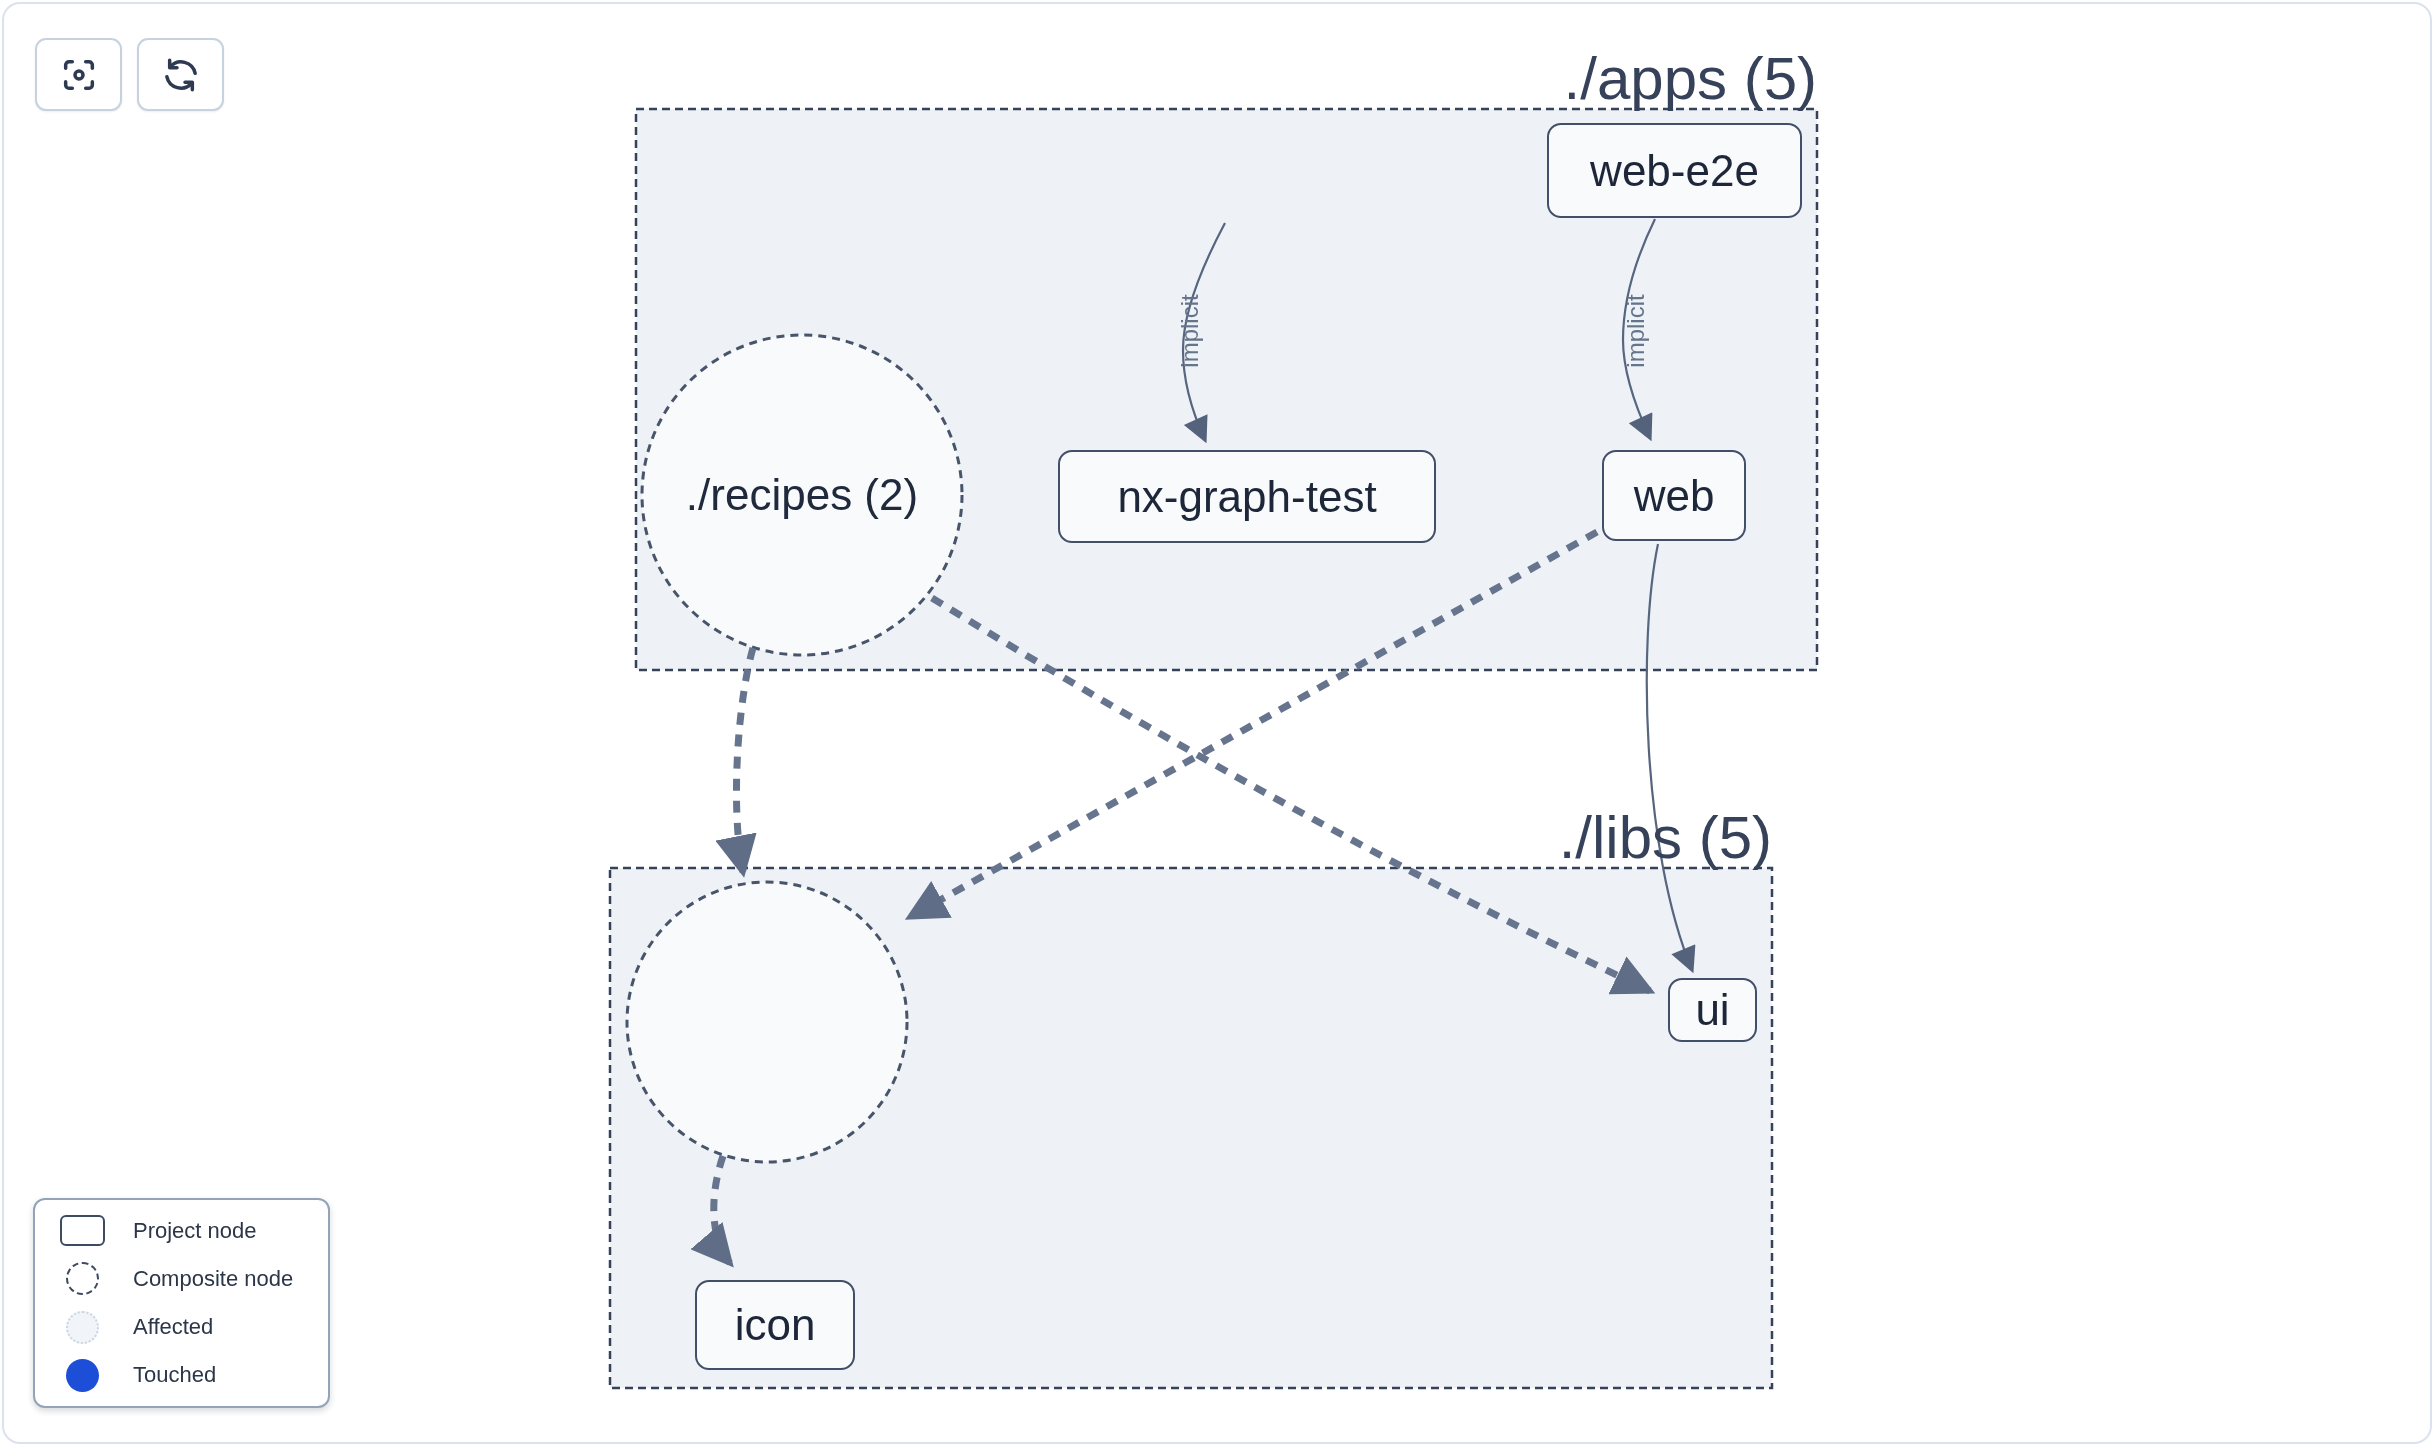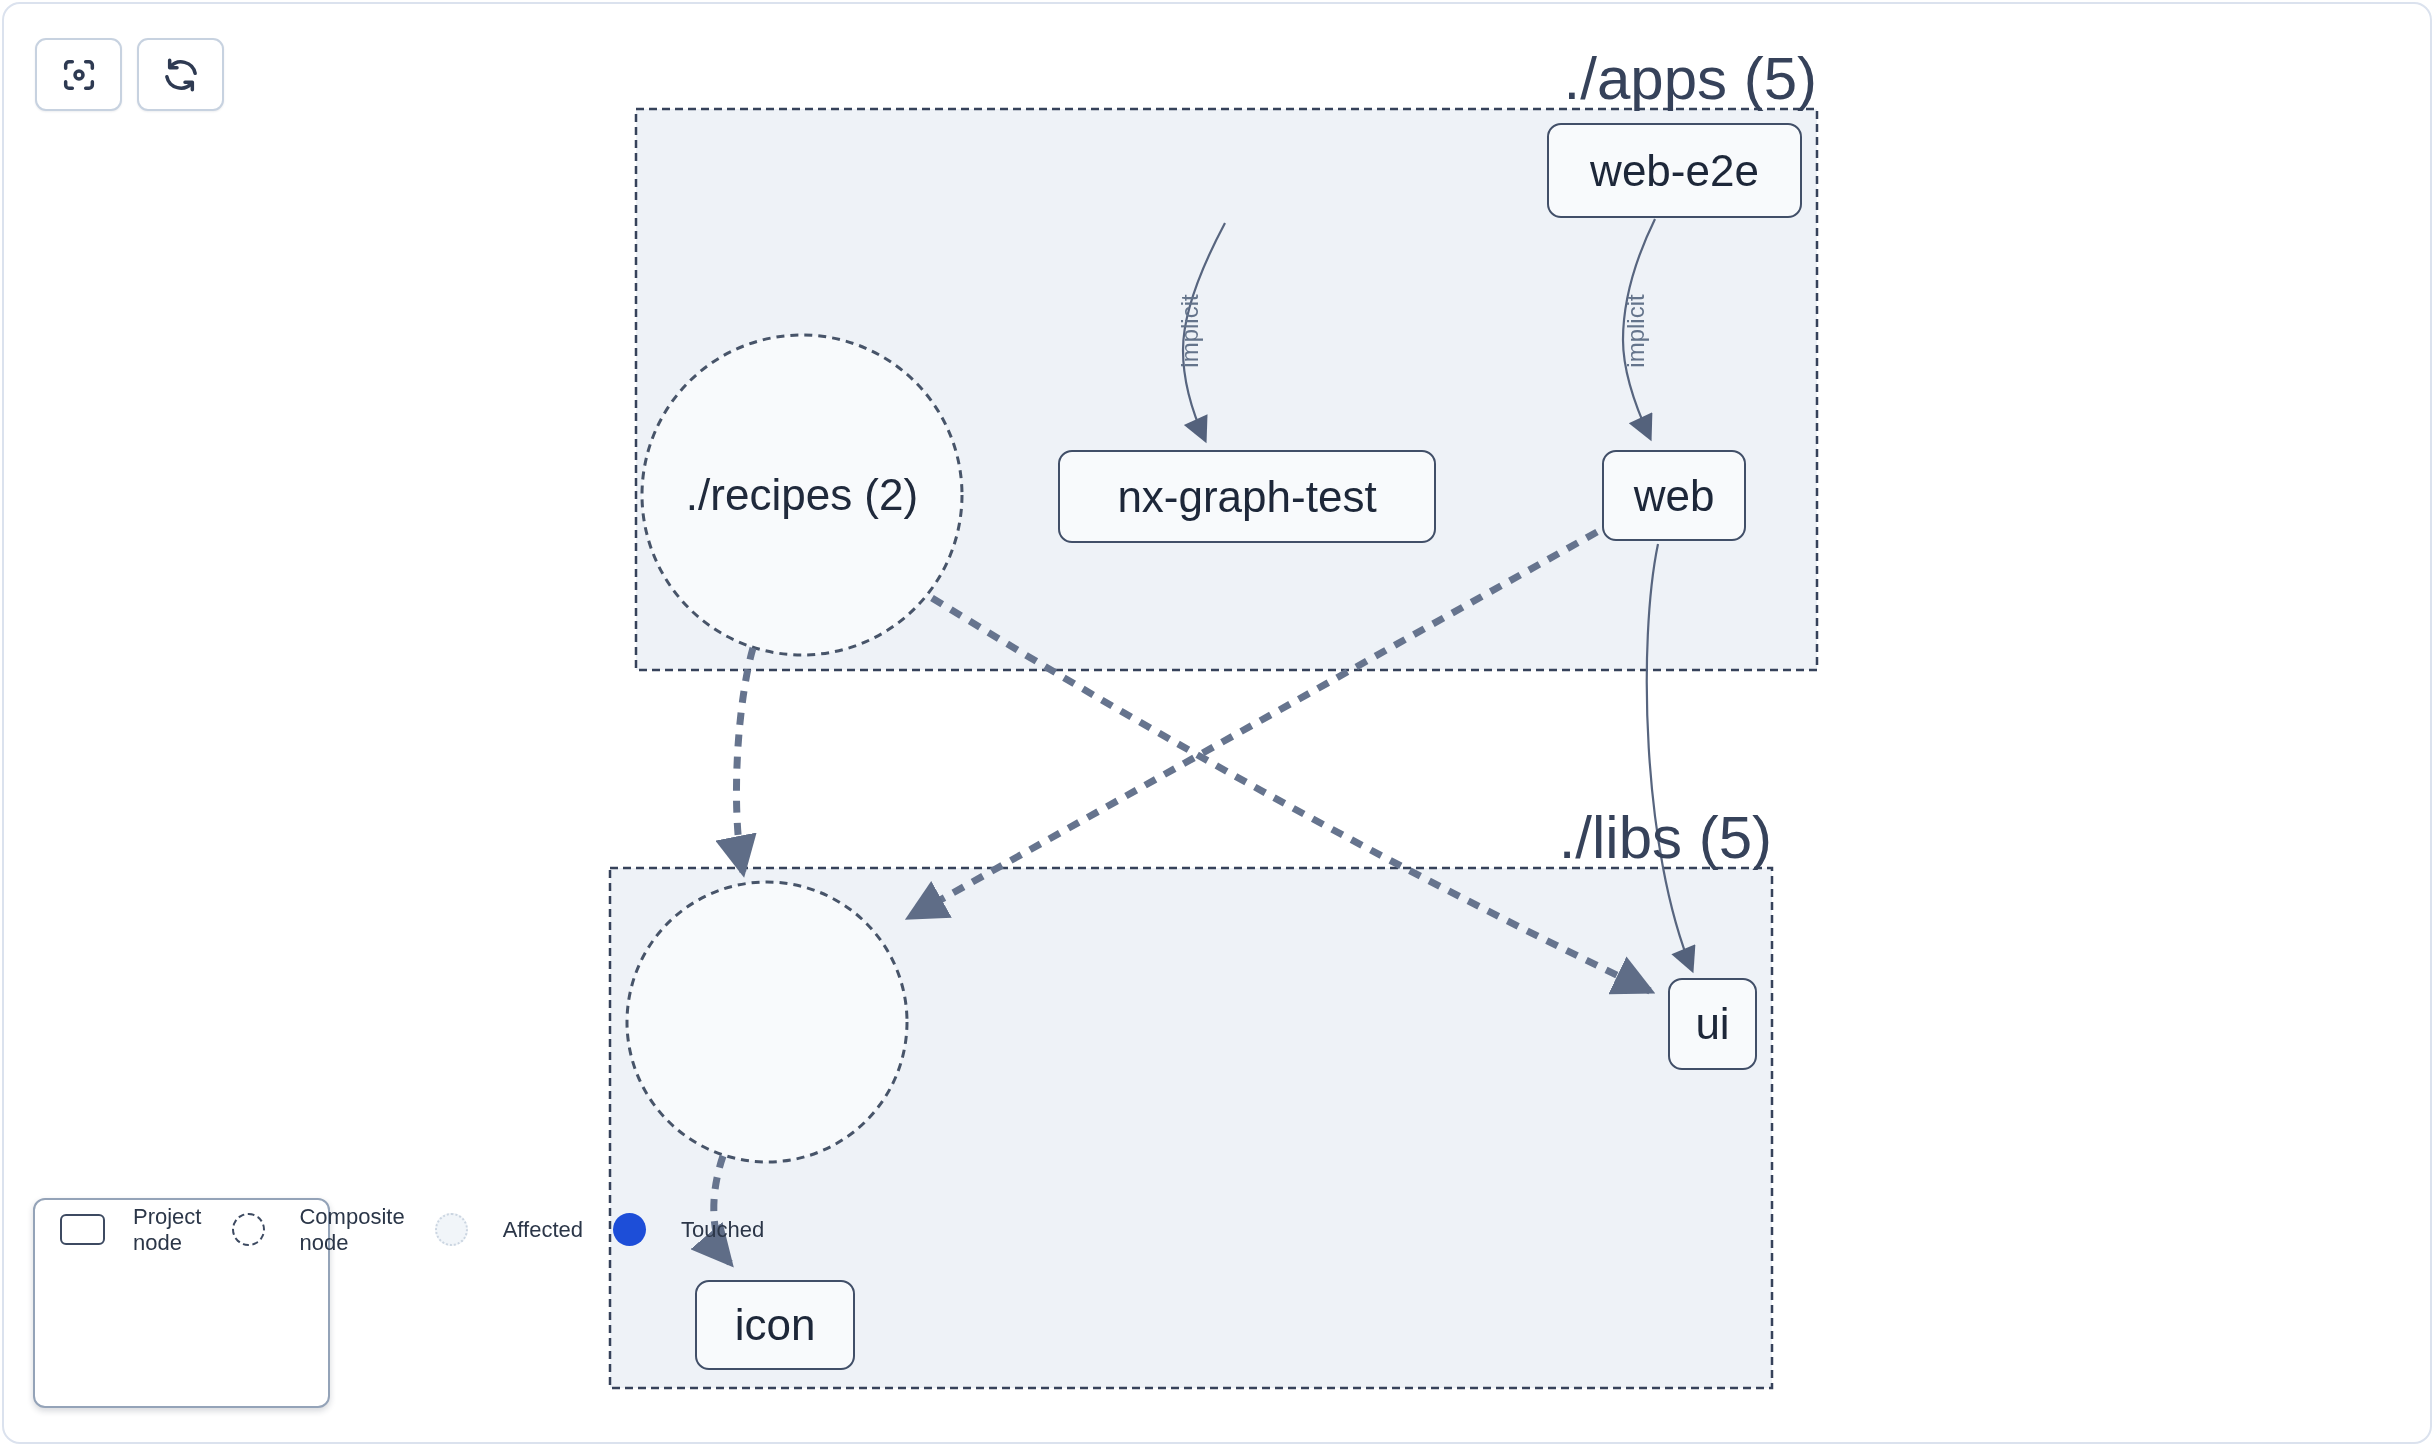--- a/index.html
+++ b/index.html
@@ -38,21 +38,21 @@
   .tool-btn{
     width:83px;height:69px;background:#ffffff;border:2px solid #c7d2e0;border-radius:11px;
     display:flex;align-items:center;justify-content:center;cursor:pointer;
     box-shadow:0 1px 2px rgba(30,41,59,.08);
   }
   
   .legend{
     position:absolute;left:33px;top:1198px;width:297px;height:210px;z-index:5;
     background:#ffffff;border:2px solid #94a3b8;border-radius:12px;
     box-shadow:0 3px 6px rgba(30,41,59,.18);box-sizing:border-box;
-    display:flex;flex-direction:row;justify-content:space-evenly;padding:6px 0;
+    display:flex;flex-direction:column;justify-content:space-evenly;padding:6px 0;
   }
   .legend-row{display:flex;align-items:center;height:47px;}
   .legend-swatch{width:66px;display:flex;align-items:center;justify-content:center;flex:0 0 66px;margin-left:14px;}
   .legend-text{color:#2b3648;font-size:22px;margin-left:18px;}
   .sw-rect{width:45px;height:31px;border:2.5px solid #3d4a61;border-radius:6px;background:#ffffff;box-sizing:border-box;}
   .sw-dashed{width:33px;height:33px;border:2.5px dashed #3d4a61;border-radius:50%;background:#ffffff;box-sizing:border-box;}
   .sw-affected{width:33px;height:33px;border:2.5px dotted #cbd5e1;border-radius:50%;background:#f1f5f9;box-sizing:border-box;}
   .sw-touched{width:33px;height:33px;border-radius:50%;box-sizing:border-box;}
 </style>
 </head>
@@ -88,21 +88,21 @@
   </svg>
 
   <div class="group-label" style="left:636px;top:50px;width:1181px;">./apps (5)</div>
   <div class="group-label" style="left:610px;top:809px;width:1162px;">./libs (5)</div>
 
   <div class="circle-label" style="left:642px;top:460px;width:320px;height:70px;">./recipes (2)</div>
 
   <div class="pnode" style="left:1547px;top:123px;width:255px;height:95px;">web-e2e</div>
   <div class="pnode" style="left:1058px;top:450px;width:378px;height:93px;">nx-graph-test</div>
   <div class="pnode" style="left:1602px;top:450px;width:144px;height:91px;">web</div>
-  <div class="pnode" style="left:1668px;top:978px;width:89px;height:92px;">ui</div>
+  <div class="pnode" style="left:1668px;top:978px;width:89px;height:64px;">ui</div>
   <div class="pnode" style="left:695px;top:1280px;width:160px;height:90px;">icon</div>
 
   <div class="edge-label" style="left:1190px;top:331px;">implicit</div>
   <div class="edge-label" style="left:1636px;top:331px;">implicit</div>
 
   <div class="toolbar">
     <div class="tool-btn">
       <span style="display:flex;">
         <svg width="40" height="40" viewBox="0 0 24 24" fill="none" stroke="#2e3a52" stroke-width="2.1" stroke-linecap="round" stroke-linejoin="round">
           <path d="M4 8 V6 a2 2 0 0 1 2 -2 H8"></path>

